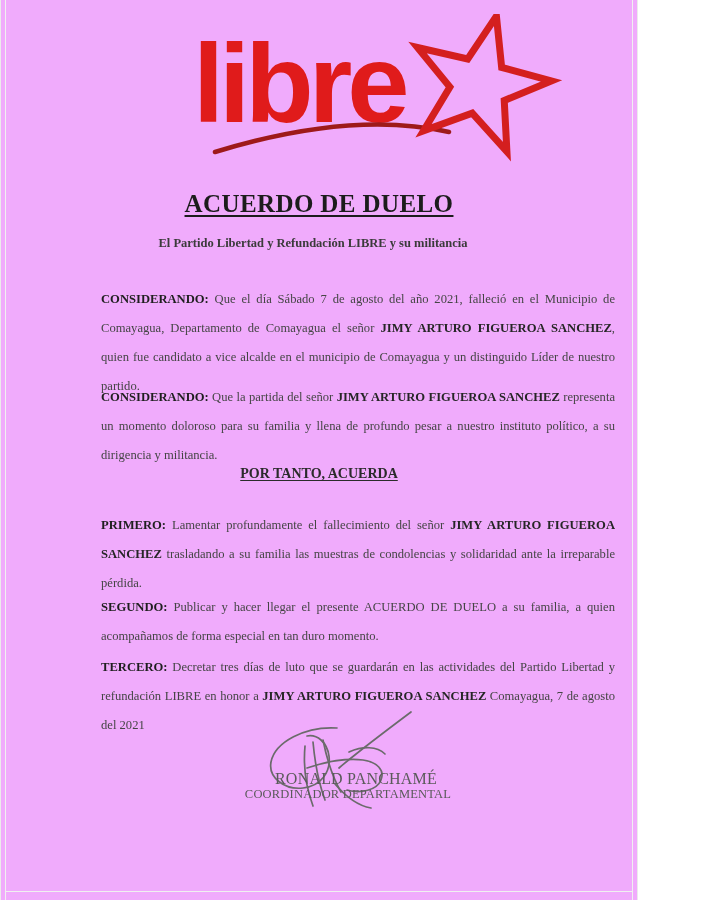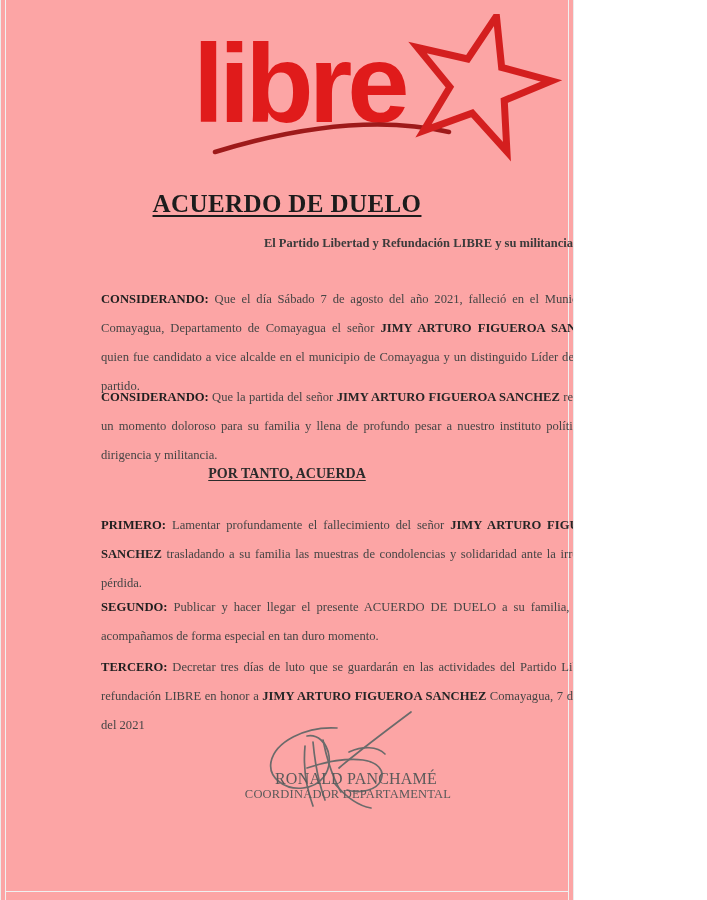--- a/index.html
+++ b/index.html
@@ -9,23 +9,23 @@
   }
   body {
     width: 707px;
     height: 900px;
     font-family: "Liberation Serif", "DejaVu Serif", serif;
     -webkit-font-smoothing: antialiased;
   }
 
   .page {
     position: relative;
-    width: 574px;
+    width: 638px;
     height: 900px;
-    background: #fca5a5;
+    background: #f0abfc;
     box-sizing: border-box;
     border-left: 1px solid #ebebeb;
     border-right: 1px solid #ebebeb;
     overflow: hidden;
   }
   .page-edge-left {
     position: absolute;
     left: 4px; top: 0;
     width: 1px; height: 900px;
     background: #f0f0f0;
@@ -61,23 +61,23 @@
     text-align: center;
     font-size: 25px;
     font-weight: bold;
     letter-spacing: 0.4px;
     color: #1c1c1c;
     text-decoration: underline;
     text-underline-offset: 3px;
   }
   .doc-subtitle {
     position: absolute;
-    left: 0; right: 0;
+    left: 0; right: 12px;
     top: 236px;
-    text-align: right;
+    text-align: center;
     font-size: 12.5px;
     font-weight: bold;
     color: #3b3b3b;
   }
 
   .section-heading {
     position: absolute;
     left: 0; right: 0;
     top: 466px;
     text-align: center;

